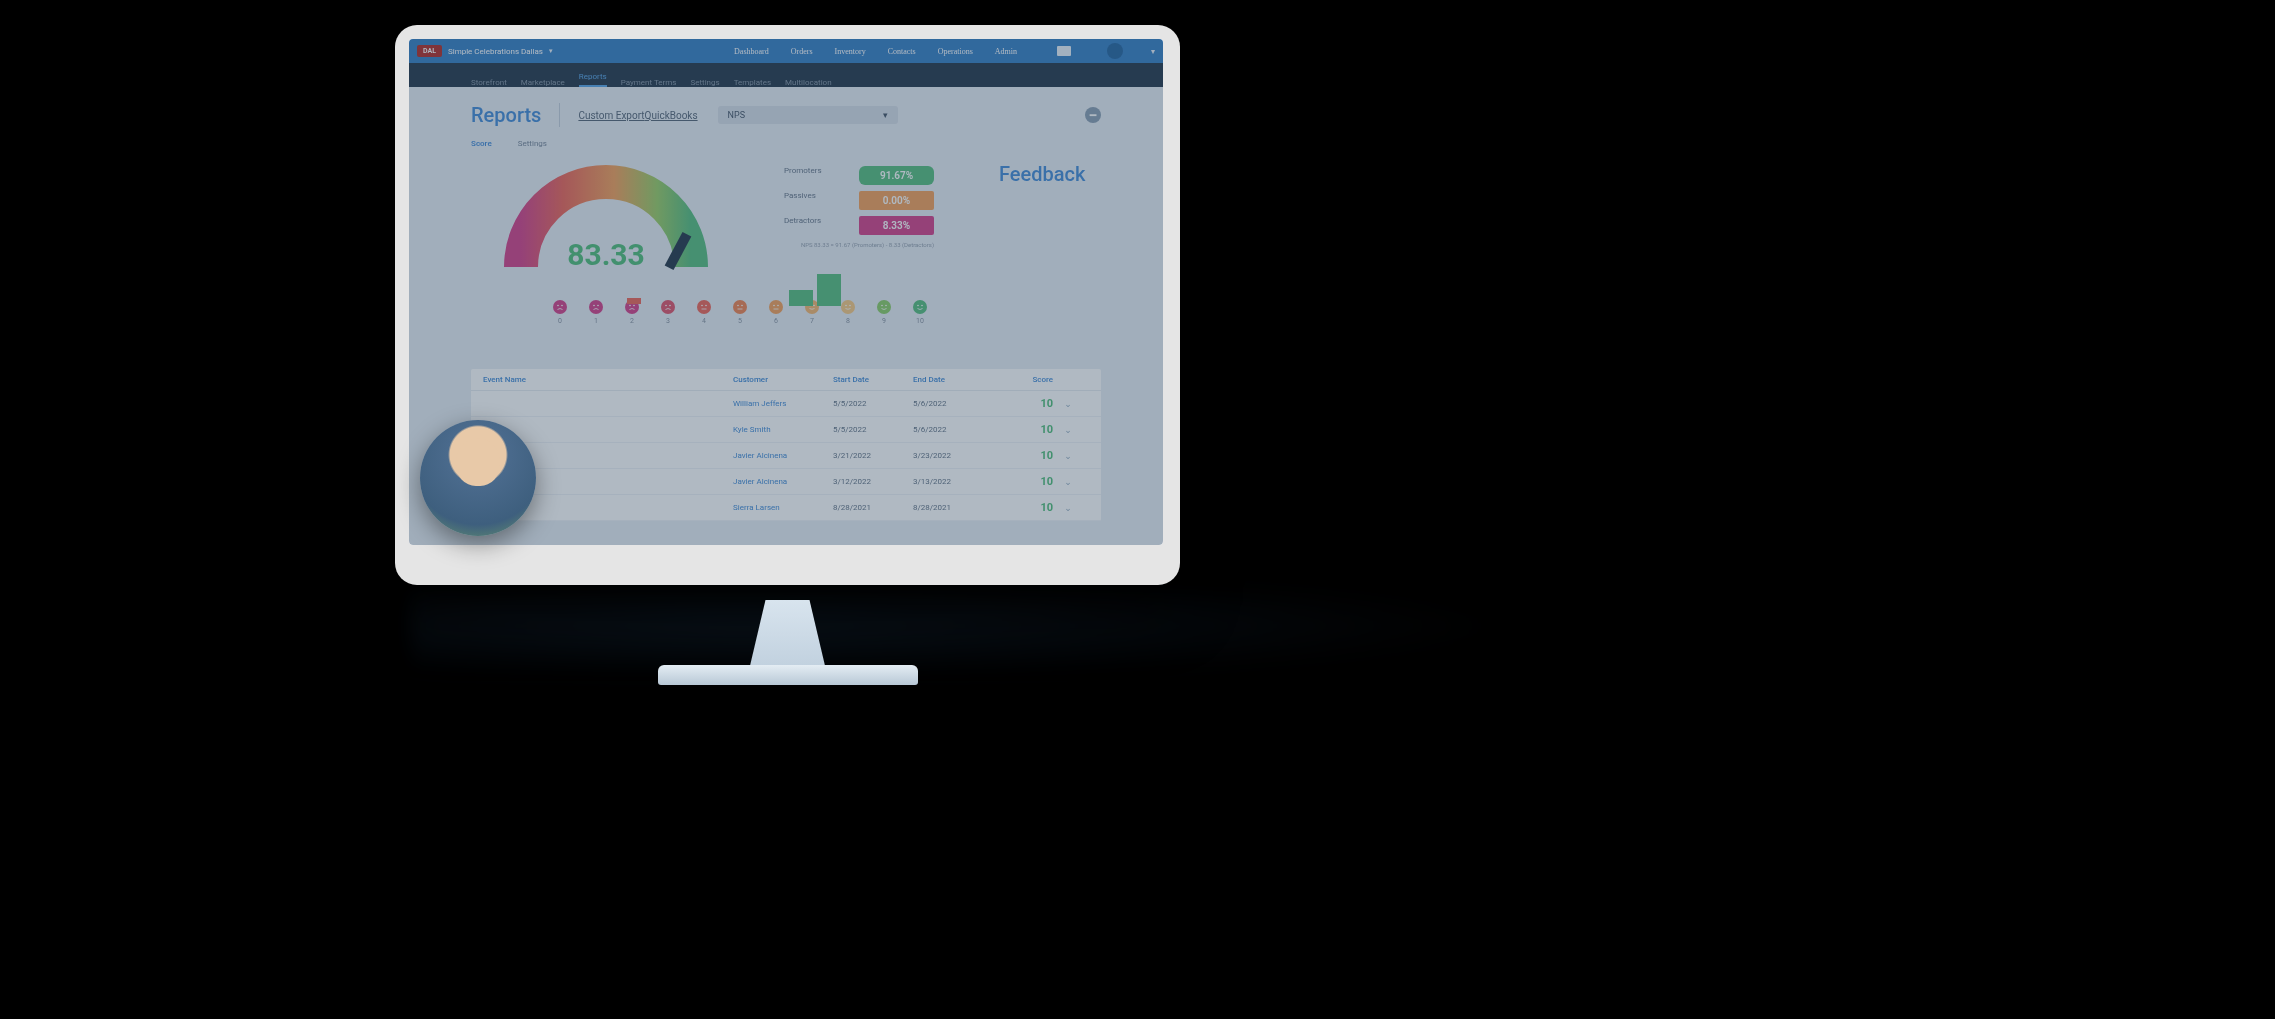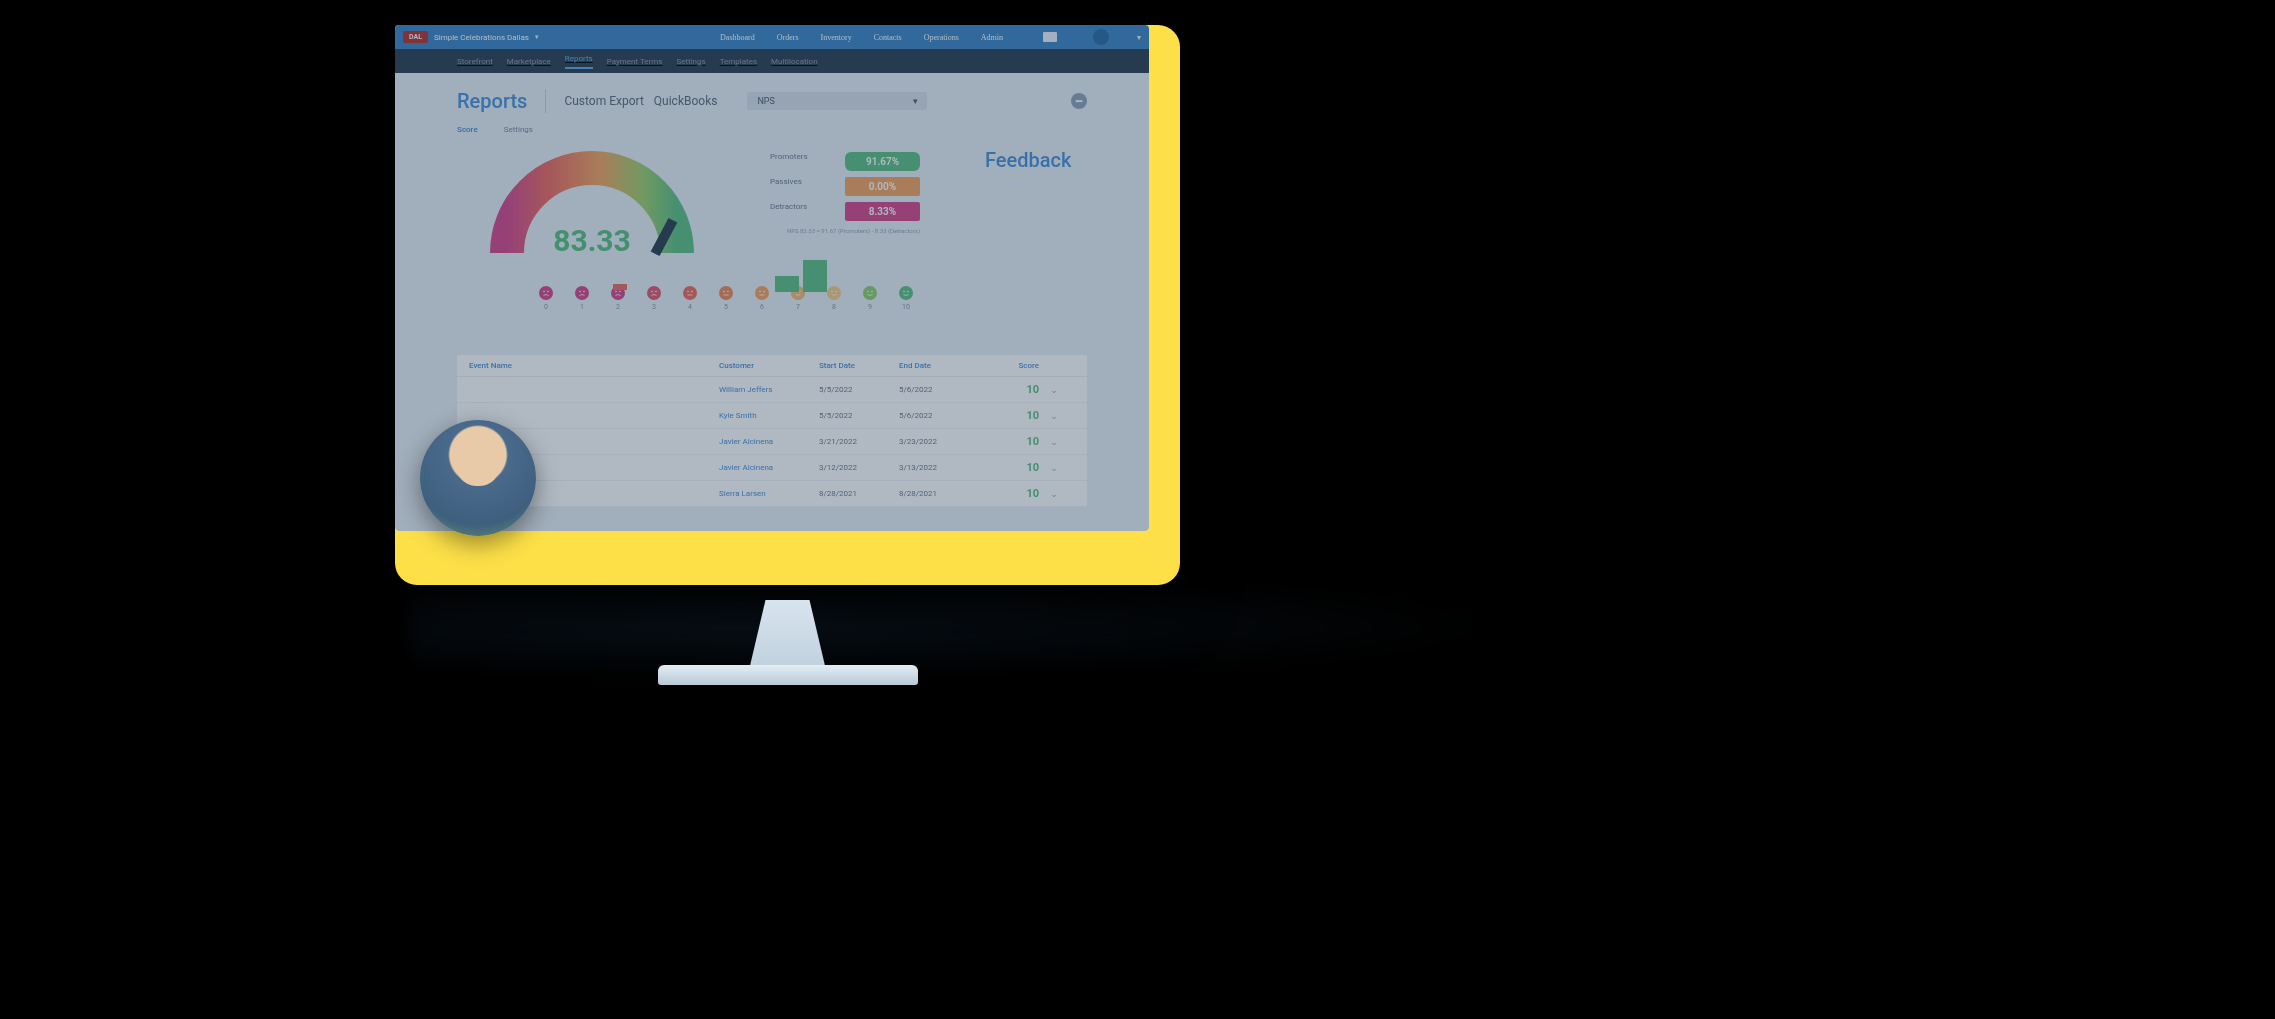--- a/index.html
+++ b/index.html
@@ -10,22 +10,23 @@
     height: 1019px;
     position: relative;
     overflow: hidden;
   }
   .monitor {
     position: absolute;
     left: 395px;
     top: 25px;
     width: 785px;
     height: 560px;
-    background: #fde047;
+    background: #e5e5e5;
     border-radius: 22px;
+    padding: 14px;
     box-shadow: 0 30px 60px rgba(0,0,0,0.4);
   }
   .screen {
     width: 754px;
     height: 506px;
     background: #e9eef5;
     border-radius: 4px;
     overflow: hidden;
     position: relative;
   }
@@ -61,36 +62,35 @@
   .chevron-down { margin-left: 6px; font-size: 7px; opacity:.9;}
   .topnav { margin-left: auto; display: flex; gap: 22px; align-items:center;font-family:Liberation Serif, serif;}
   .topnav span { font-size: 8px; cursor:pointer;}
   .inbox-icon { width:14px; height:10px; background:#fff; opacity:.9; border-radius:1px; position:relative; margin-left: 18px;}
   .avatar-chip { width:16px; height:16px; background:#2c6aa3; border-radius:50%; margin-left:14px;}
   
   .subnav {
     height: 24px;
     background: #2c3e50;
     display: flex;
-    align-items: center;
+    align-items: flex-end;
     padding-left: 62px;
     gap: 14px;
-    text-decoration: underline;
   }
   .subnav span { font-size: 8px; color: #8b9aaa; cursor:pointer;}
   .subnav span.active { color: #5fa8e8; border-bottom: 2px solid #5fa8e8; padding-bottom:4px;}
   
   .reports-row {
     display:flex;
     align-items:center;
     padding: 16px 62px 8px;
   }
   .reports-title { color:#4a90d9; font-size:20px; font-weight:500;}
   .divider { width:1px; height:24px; background:#c5d0dc; margin:0 18px;}
-  .sublink { font-size:12px; color:#5b6b7c; margin-right:10px; cursor:pointer;}
+  .sublink { font-size:10px; color:#5b6b7c; margin-right:0; cursor:pointer;text-decoration:underline;}
   .select-box {
     background:#d8dfe8;
     border-radius:3px;
     padding:4px 10px;
     width:180px;
     display:flex;
     align-items:flex-start;
     justify-content:space-between;
     font-size:9px;
     color:#4a5a6c;

